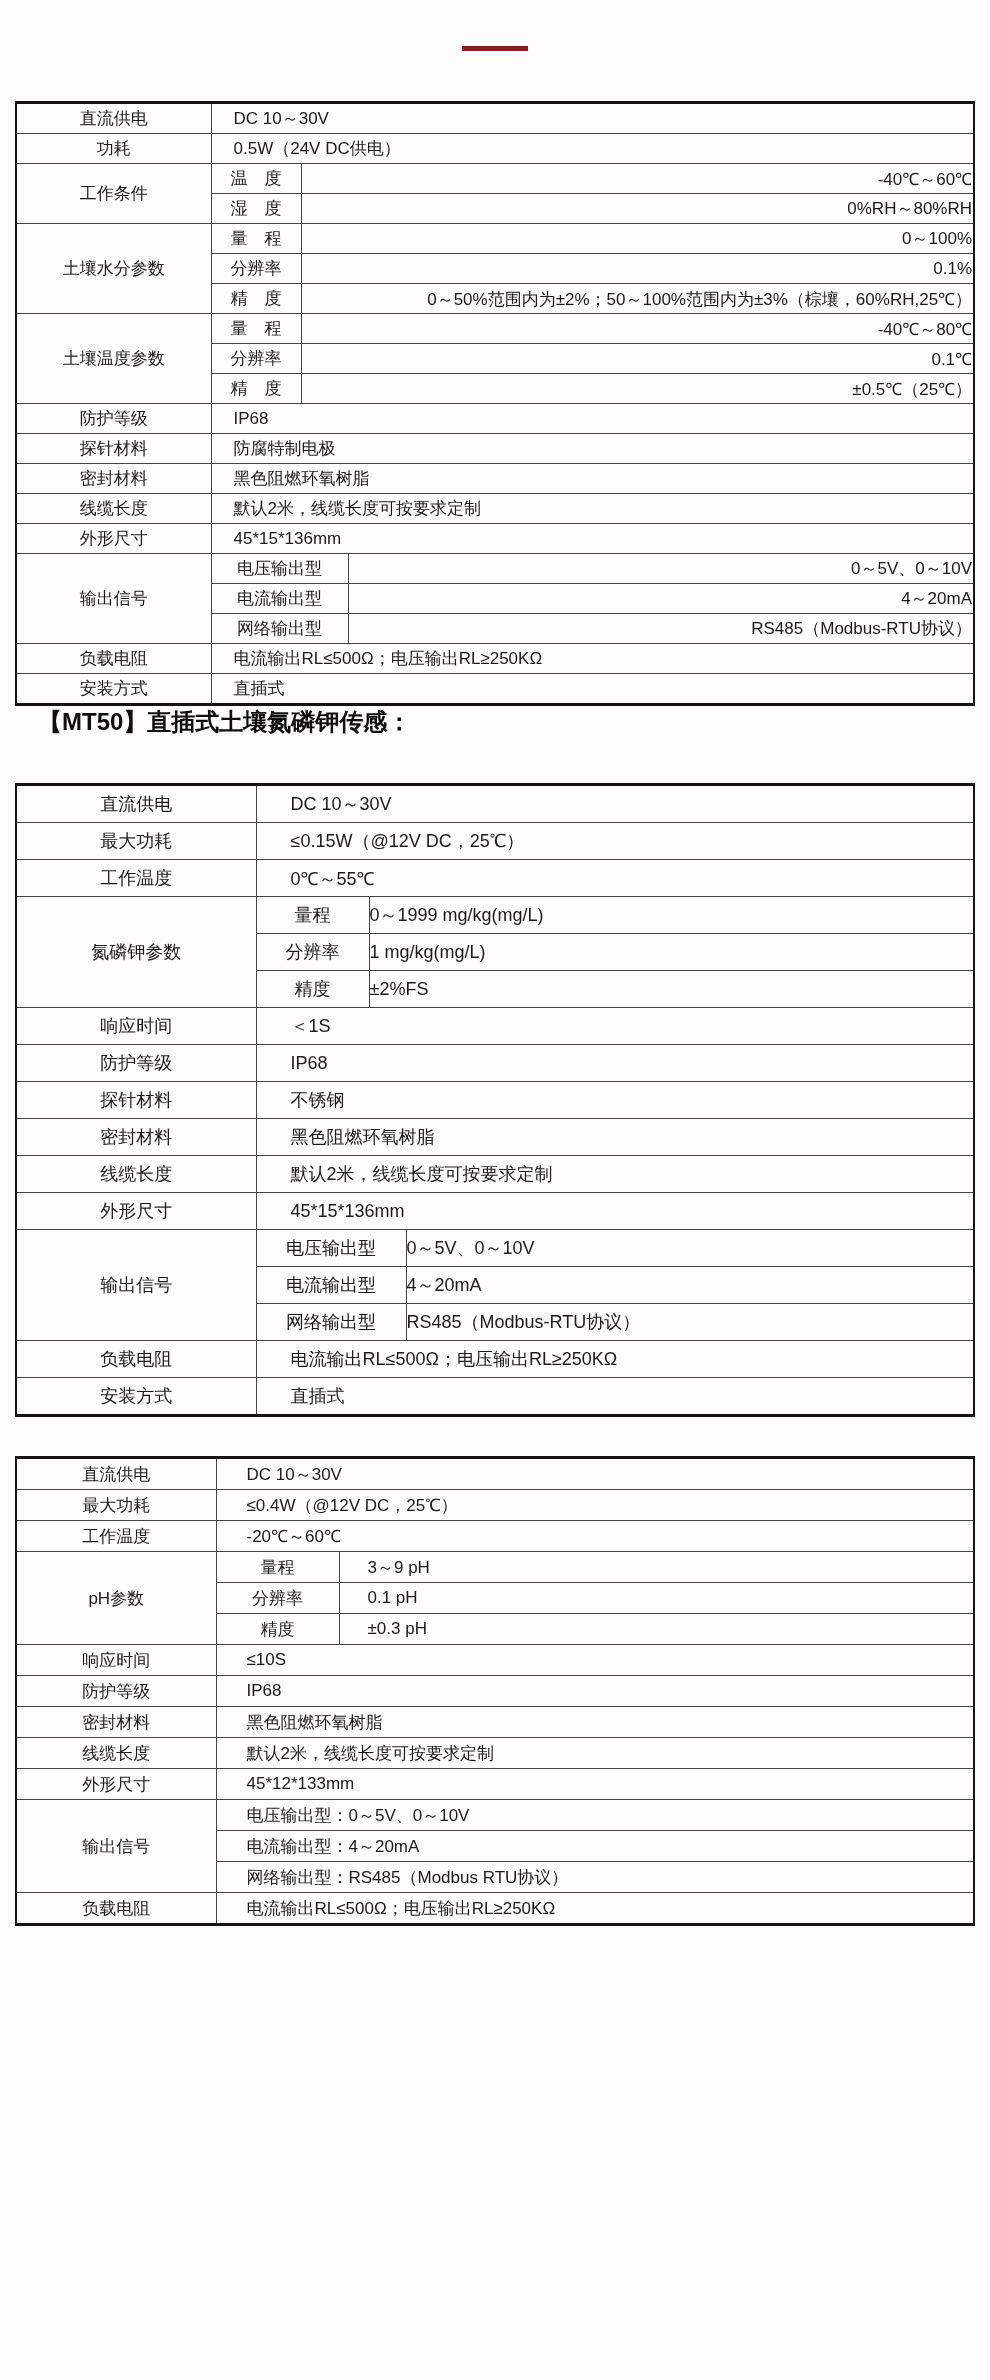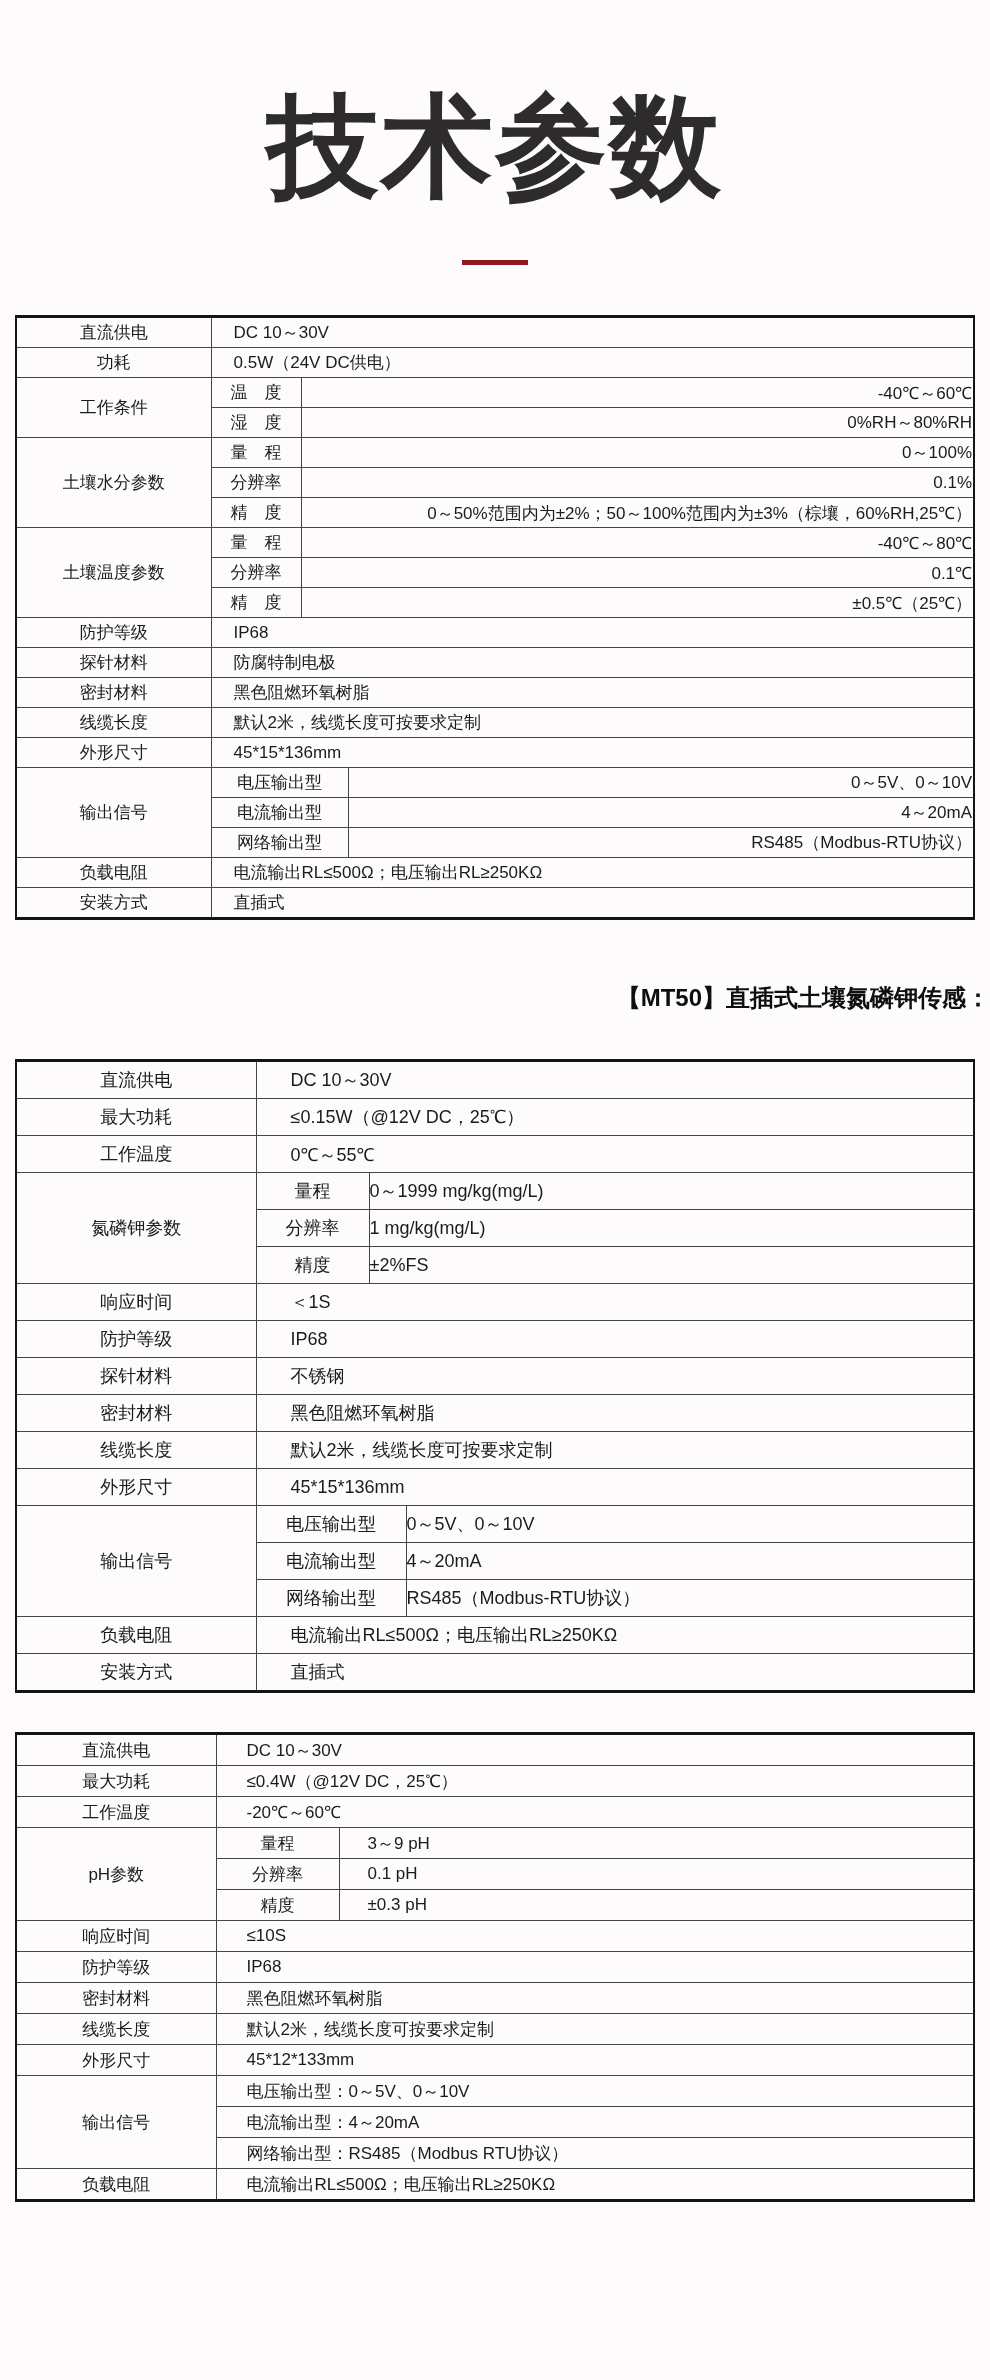--- a/index.html
+++ b/index.html
@@ -26,21 +26,21 @@
     background:#8e1b21;
   }
   .section-heading{
     margin:0 0 0 38px;
     font-size:24px;
     line-height:31px;
     font-weight:bold;
     color:#0e0e0e;
   }
   .h1{margin-top:40px;}
-  .h2{margin-top:62px;text-align:right;}
+  .h2{}
   .h3{margin-top:91px;}
   .spec{
     margin-left:15px;
     width:960px;
     border-collapse:collapse;
     table-layout:fixed;
     border:2px solid #141414;
     border-top-width:3px;
     border-bottom-width:3px;
   }
@@ -62,21 +62,20 @@
   .t2 .pa{padding-left:34px;}
   .t2 .pb{padding-left:0;}
   .t3 .pa{padding-left:30px;}
   .t3 .pb{padding-left:28px;}
 </style>
 </head>
 <body>
 
 <div class="page">
 
-  <h1 class="main-title">技术参数</h1>
   <div class="accent-divider" style="background: rgb(142, 27, 33);"></div>
 
   <table class="spec t1">
     <colgroup>
         <col style="width:195px">
         <col style="width:90px">
         <col style="width:47px">
         <col>
       </colgroup>
     <tbody>

